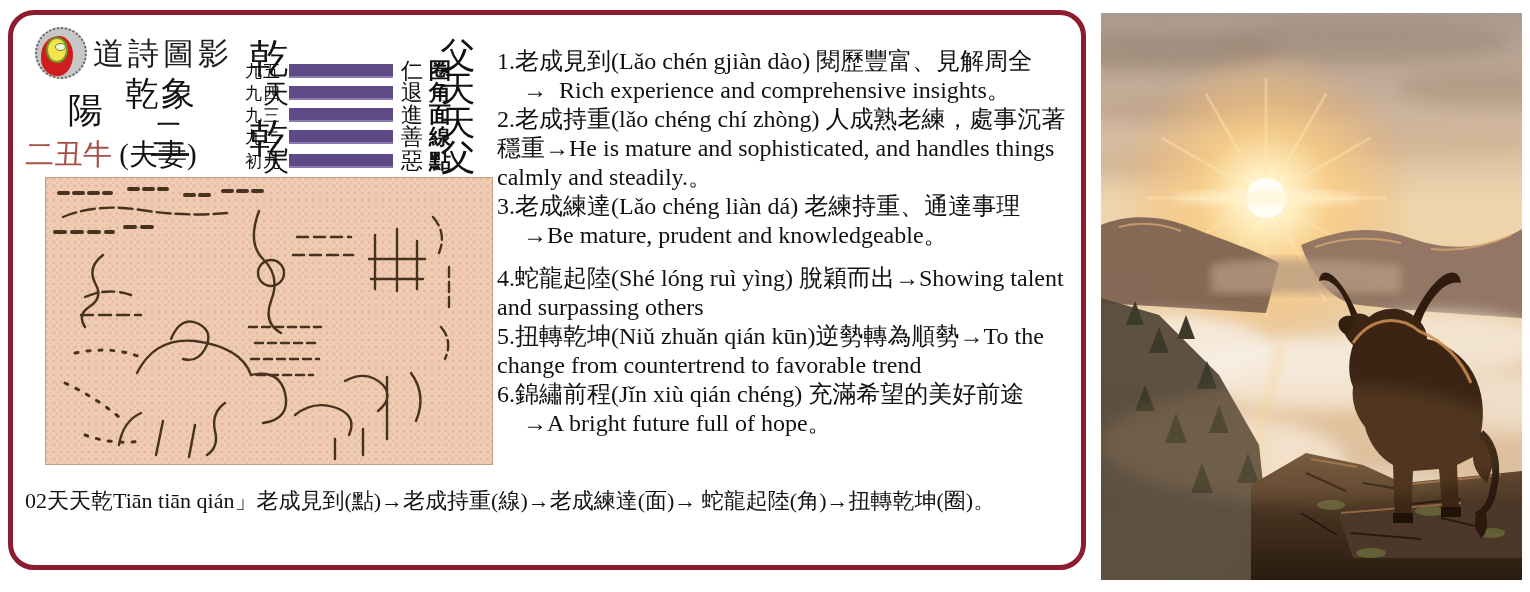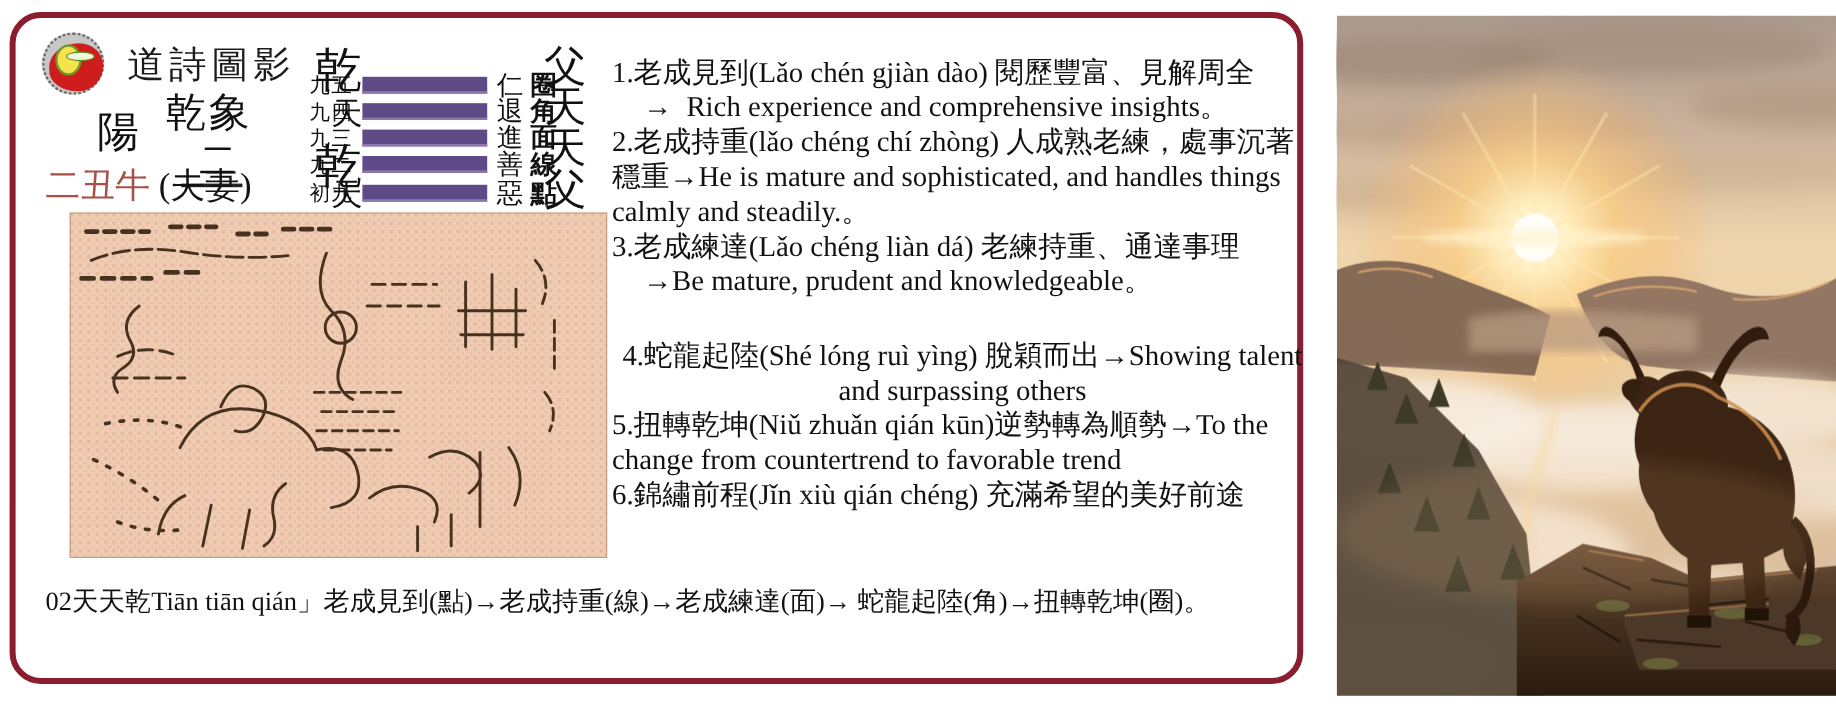--- a/index.html
+++ b/index.html
@@ -1,21 +1,21 @@
 <!DOCTYPE html>
 <html style="--border: #8b1d2e; --bar: #5d4a87; --zodiac: #a65147; --red: #d43a28;"><head>
 <meta charset="utf-8">
 <style>
   html,body{margin:0;padding:0;}
   body{
     width:1530px;height:592px;position:relative;background:#ffffff;
     font-family:"Liberation Serif","DejaVu Serif",serif;color:#111;
     overflow:hidden;
   }
-  .a{position:absolute;padding-left:13px;}
+  .a{position:absolute;}
   
   .panel{
     left:8px;top:10px;width:1078px;height:560px;box-sizing:border-box;
     border:5px solid var(--border,#8b1d2e);border-radius:26px;background:#fff;
   }
   .brand-icon{left:22px;top:12px;width:52px;height:52px;border-radius:50%;
     background:#c7c7c7;border:2px dotted #666;box-sizing:border-box;}
   .brand-red{left:4px;top:7px;width:32px;height:40px;background:#cf1d1d;
     border-radius:58% 46% 48% 52%/52% 48% 55% 45%;}
   .brand-yolk{left:9px;top:8px;width:22px;height:26px;background:#f5e34d;
@@ -40,21 +40,21 @@
   .hexrow .bar{width:104px;height:12px;background:var(--bar,#5d4a87);
     border-bottom:2px solid #8a79ad;margin-left:2px;}
   .hexrow .virtue{font-size:22px;margin-left:8px;}
   .hexrow .shape{font-size:22px;margin-left:6px;font-weight:bold;}
   .father-col{left:424px;top:24px;width:42px;text-align:center;font-size:35px;line-height:34px;}
   
   .sketch{left:32px;top:162px;width:448px;height:288px;}
   
   .interp{left:484px;top:32px;width:584px;font-size:24px;line-height:29px;}
   .interp .item{margin:0;}
-  .interp .gap-top{margin-top:33px;text-align:center;}
+  .interp .gap-top{margin-top:14px;}
   .l1,.l2{white-space:pre-wrap;}
   .l2{padding-left:26px;}
   
   .footer{left:12px;top:470px;width:1050px;font-size:22px;line-height:31px;}
   .footer .line2{padding-left:26px;}
   .red{color:var(--red,#d43a28);}
   
   .photo{left:1101px;top:13px;width:421px;height:567px;}
   .photo svg{display:block;}
 </style>
@@ -168,20 +168,21 @@
       <div class="l2">→Be mature, prudent and knowledgeable。</div>
     </div>
     <div class="item gap-top">
       <div class="l1">4.蛇龍起陸(Shé lóng ruì yìng) 脫穎而出→Showing talent and surpassing others</div>
     </div>
     <div class="item">
       <div class="l1">5.扭轉乾坤(Niǔ zhuǎn qián kūn)逆勢轉為順勢→To the change from countertrend to favorable trend</div>
     </div>
     <div class="item">
       <div class="l1">6.錦繡前程(Jǐn xiù qián chéng) 充滿希望的美好前途</div>
+      <div class="l2">→A bright future full of hope。</div>
     </div>
   </div>
 
   <div class="a footer">
     <div class="line1">02天天乾Tiān tiān qián」老成見到(點)→老成持重(線)→老成練達(面)→ 蛇龍起陸(角)→扭轉乾坤(圈)。</div>
   </div>
 </div>
 
 <div class="a photo">
   <svg width="421" height="567" viewBox="0 0 421 567" xmlns="http://www.w3.org/2000/svg">

